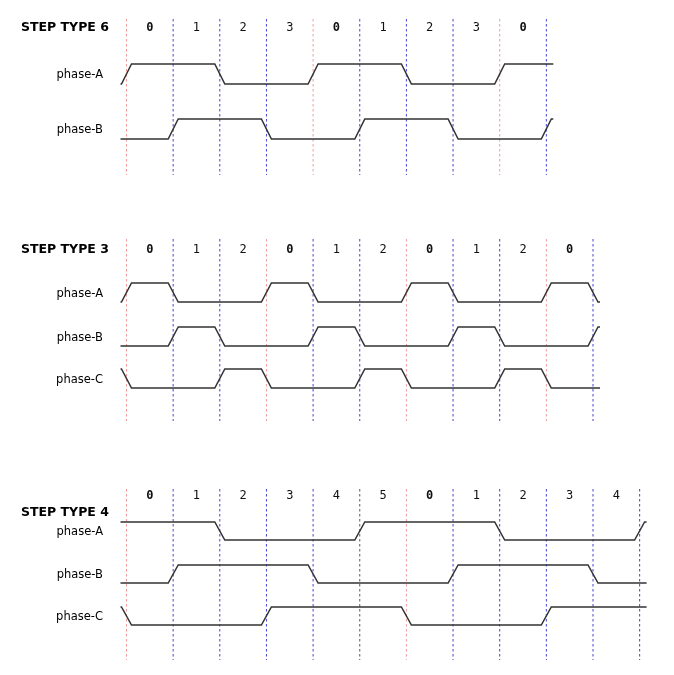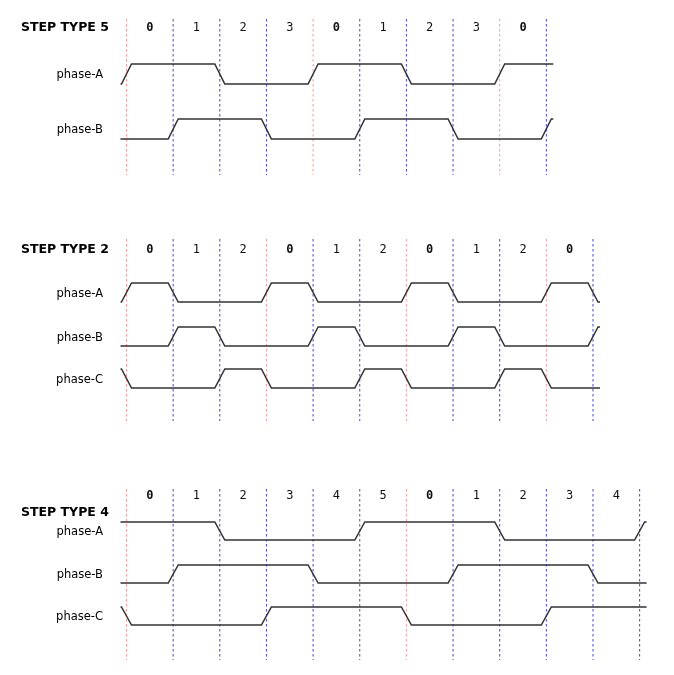--- a/index.html
+++ b/index.html
@@ -114,16 +114,16 @@
         <text x="569.675" y="495" text-anchor="middle" dominant-baseline="central" font-family="&quot;DejaVu Sans Mono&quot;, &quot;Liberation Mono&quot;, monospace" font-size="12px" font-weight="normal" fill="#111111">3</text>
         <text x="616.325" y="495" text-anchor="middle" dominant-baseline="central" font-family="&quot;DejaVu Sans Mono&quot;, &quot;Liberation Mono&quot;, monospace" font-size="12px" font-weight="normal" fill="#111111">4</text>
         <text x="103" y="531" text-anchor="end" dominant-baseline="central" font-family="&quot;DejaVu Sans&quot;, &quot;Liberation Sans&quot;, sans-serif" font-size="11.5px" fill="#000000">phase-A</text>
         <polyline points="120.5,522.0 214.8,522.0 224.8,540.0 354.8,540.0 364.8,522.0 494.7,522.0 504.7,540.0 634.6,540.0 644.6,522.0 646.6,522.0" fill="none" stroke="#333333" stroke-width="1.5" stroke-linejoin="miter"></polyline>
         <text x="103" y="574" text-anchor="end" dominant-baseline="central" font-family="&quot;DejaVu Sans&quot;, &quot;Liberation Sans&quot;, sans-serif" font-size="11.5px" fill="#000000">phase-B</text>
         <polyline points="120.5,583.0 168.2,583.0 178.2,565.0 308.1,565.0 318.1,583.0 448.1,583.0 458.1,565.0 588.0,565.0 598.0,583.0 646.6,583.0" fill="none" stroke="#333333" stroke-width="1.5" stroke-linejoin="miter"></polyline>
         <text x="103" y="616" text-anchor="end" dominant-baseline="central" font-family="&quot;DejaVu Sans&quot;, &quot;Liberation Sans&quot;, sans-serif" font-size="11.5px" fill="#000000">phase-C</text>
         <polyline points="120.5,607.0 121.5,607.0 131.5,625.0 261.4,625.0 271.4,607.0 401.4,607.0 411.4,625.0 541.3,625.0 551.3,607.0 646.6,607.0" fill="none" stroke="#333333" stroke-width="1.5" stroke-linejoin="miter"></polyline>
       </g>
     </svg>
-  <div class="section-title" style="top:20px">STEP TYPE 5</div>
-  <div class="section-title" style="top:242px">STEP TYPE 2</div>
+  <div class="section-title" style="top:20px">STEP TYPE 6</div>
+  <div class="section-title" style="top:242px">STEP TYPE 3</div>
   <div class="section-title" style="top:505px">STEP TYPE 4</div>
 </div>
 
 </body></html>

